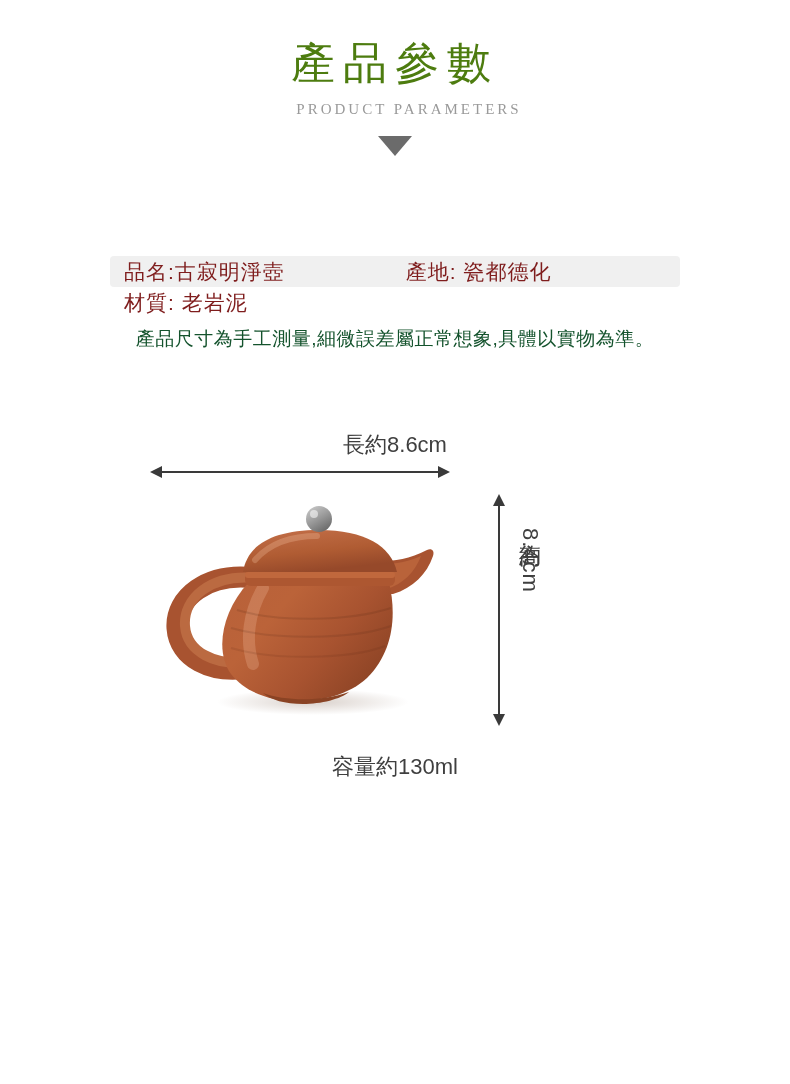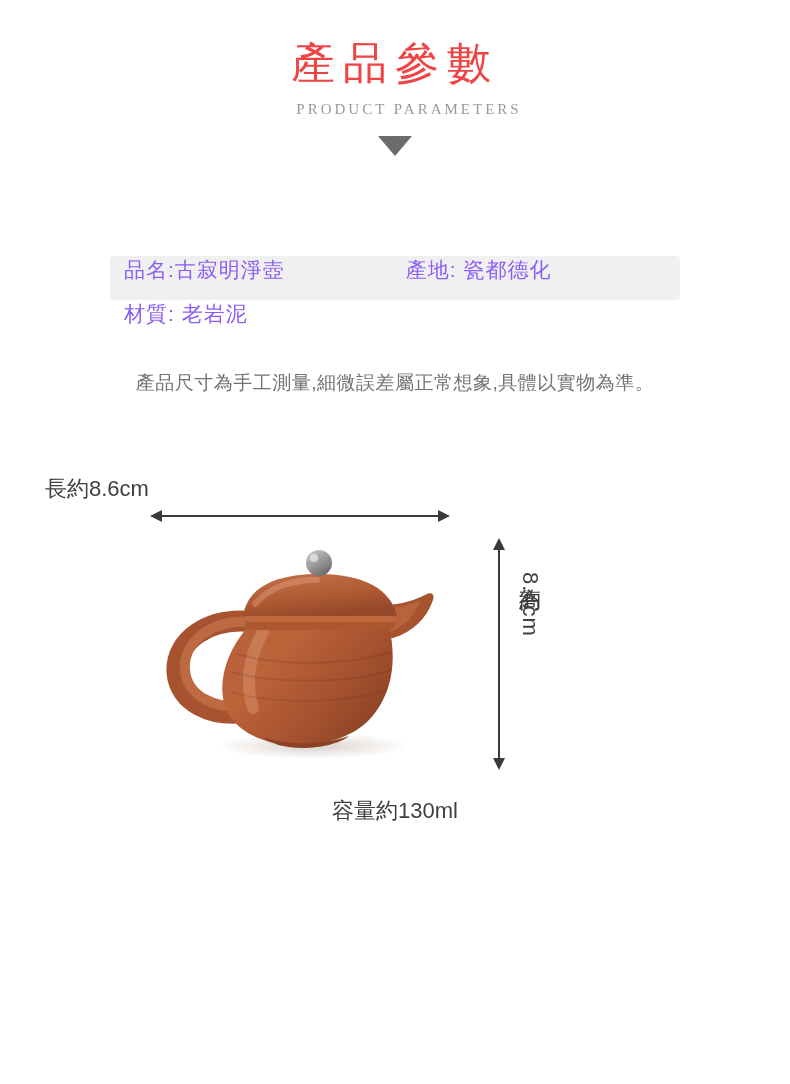--- a/index.html
+++ b/index.html
@@ -17,21 +17,21 @@
   }
 
   
   .header {
     text-align: center;
     padding-top: 34px;
   }
   .header .title-cn {
     font-size: 44px;
     letter-spacing: 8px;
-    color: #ef4444;
+    color: #4d7c0f;
     font-weight: 400;
     line-height: 1.3;
     font-family: "Liberation Sans", sans-serif;
   }
   .header .title-en {
     margin-top: 10px;
     font-size: 15px;
     letter-spacing: 3px;
     color: #9a9a9a;
     font-family: "Liberation Serif", serif;
@@ -46,61 +46,63 @@
     border-top: 20px solid #6b6b6b;
   }
 
   
   .specs {
     margin: 100px auto 0 auto;
     width: 570px;
   }
   .spec-row {
     display: flex;
-    height: 44px;
+    align-items: center;
+    height: 31px;
     padding: 0 14px;
     box-sizing: border-box;
     font-size: 21px;
-    color: #8b5cf6;
+    color: #7f1d1d;
   }
   .spec-row.shaded {
     background: #f0f0f0;
     border-radius: 4px;
   }
   .spec-row .cell-left {
     flex: 0 0 52%;
     text-align: left;
     letter-spacing: 1px;
   }
   .spec-row .cell-right {
     flex: 1;
     text-align: left;
     letter-spacing: 1px;
   }
   .spec-note {
-    margin-top: 26px;
+    margin-top: 8px;
     text-align: center;
     font-size: 19px;
-    color: #737373;
+    color: #14532d;
     letter-spacing: 0.5px;
   }
 
   
   .diagram {
     position: relative;
     margin: 78px auto 0 auto;
     width: 700px;
     height: 400px;
   }
 
   
   .width-label {
     position: absolute;
     left: 0; right: 0;
     top: 0;
+    text-align: center;
     font-size: 22px;
     color: #3f3f3f;
   }
   .h-arrow {
     position: absolute;
     left: 105px;
     top: 36px;
     width: 300px;
     height: 12px;
   }

